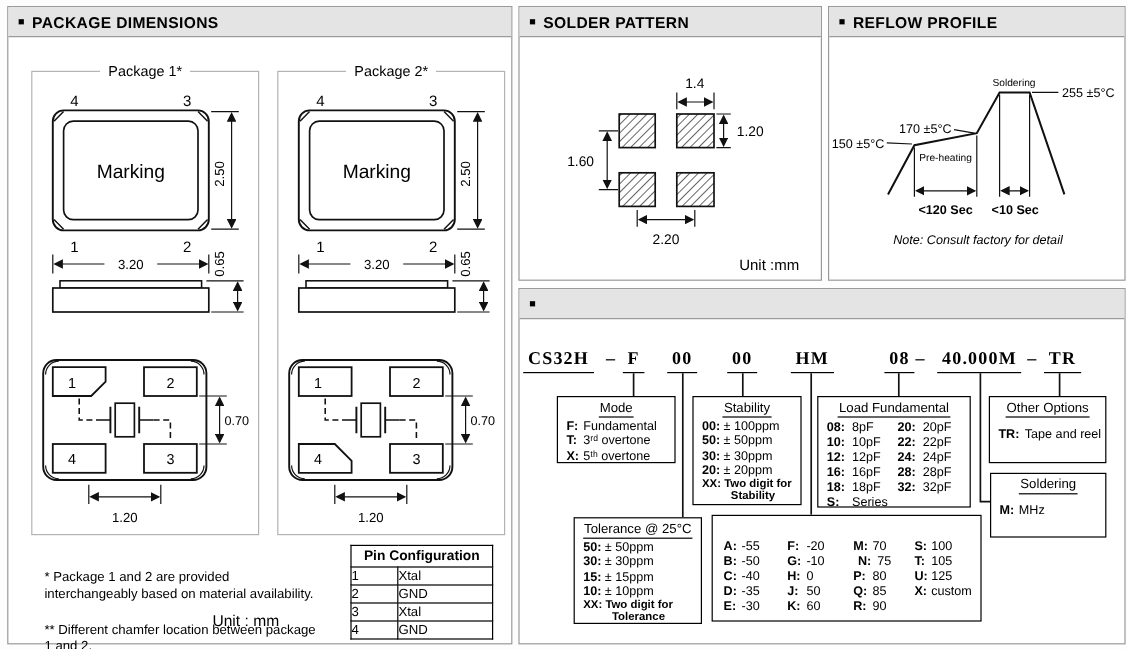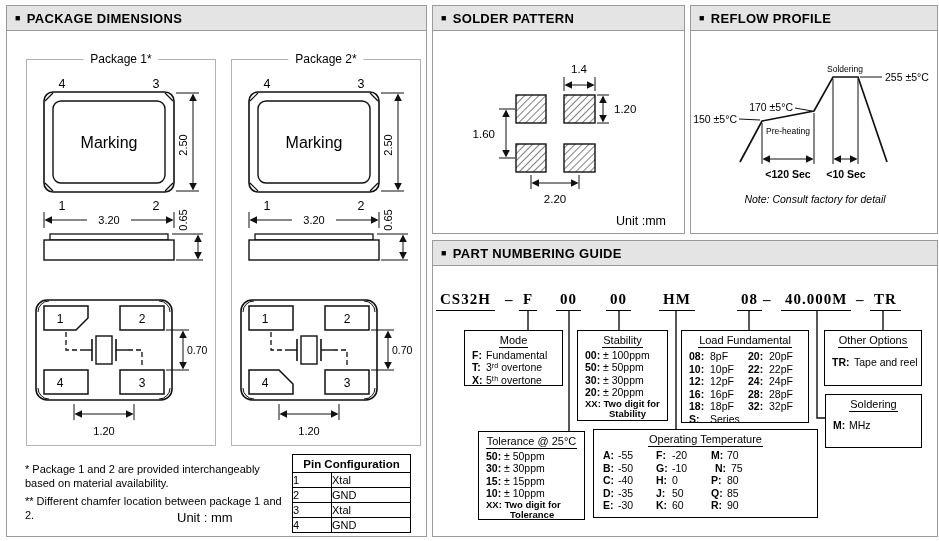--- a/index.html
+++ b/index.html
@@ -19,21 +19,21 @@
   
   #panel-package{left:6px;top:5px;width:419px;height:530px;}
   .pkgbox{position:absolute;top:53px;width:188px;height:385px;border:1px solid #b3b3b3;}
   .pkgbox .lbl{
     position:absolute;top:-8px;left:50%;transform:translateX(-50%);
     background:#fff;padding:0 7px;font-size:12px;white-space:nowrap;
   }
   .pkgbox svg{position:absolute;left:-1px;top:0;}
   #pkg1{left:19px;} #pkg2{left:224px;}
   .notes{position:absolute;left:14px;top:452px;width:266px;font-size:11px;line-height:14px;}
-  .notes p{margin:4px;}
+  .notes p{margin:16px;}
   .unitmm{position:absolute;left:170px;top:504px;width:110px;text-align:left;font-size:13px;}
   table.pintable{
     position:absolute;left:285px;top:448px;width:119px;
     border-collapse:collapse;background:#fff;
   }
   table.pintable th,table.pintable td{border:1.4px solid #000;padding:0;}
   table.pintable th{font-size:11.5px;height:17px;}
   table.pintable td{font-size:11px;height:14px;}
   table.pintable td.pincol{width:38px;}
   
@@ -359,21 +359,20 @@
     <text x="75" y="103" text-anchor="start" font-size="8.5">Pre-heating</text>
     <text x="97" y="147" text-anchor="middle" font-size="10.5" font-weight="bold">&lt;120 Sec</text>
     <text x="155" y="147" text-anchor="middle" font-size="10.5" font-weight="bold">&lt;10 Sec</text>
     <text x="124" y="172" text-anchor="middle" font-size="10.5" font-style="italic">Note: Consult  factory for detail</text>
   </svg>
 </div>
 
 <div class="panel" id="panel-part">
   <div class="panel-header">
     <span class="bullet">■</span>
-    <span>PART NUMBERING GUIDE</span>
   </div>
 
   <svg class="pnlines" width="504" height="295" viewBox="0 0 504 295">
     <g stroke="#111" stroke-width="1.4" fill="none">
       <line x1="95" y1="70" x2="95" y2="89"></line>
       <line x1="136" y1="70" x2="136" y2="190"></line>
       <line x1="186" y1="70" x2="186" y2="89"></line>
       <line x1="243" y1="70" x2="243" y2="188"></line>
       <line x1="316" y1="70" x2="316" y2="89"></line>
       <path d="M384,70 V177 H392"></path>
@@ -441,21 +440,20 @@
   <div class="pnbox" id="box-tol">
     <div class="t"><span>Tolerance @ 25°C</span></div>
     <div class="row"><b>50:</b><span>± 50ppm</span></div>
     <div class="row"><b>30:</b><span>± 30ppm</span></div>
     <div class="row"><b>15:</b><span>± 15ppm</span></div>
     <div class="row"><b>10:</b><span>± 10ppm</span></div>
     <div class="xx"><b>XX:</b> <span>Two digit for</span><div class="ind">Tolerance</div></div>
   </div>
 
   <div class="pnbox" id="box-optemp">
-    <div class="t"><span>Operating Temperature</span></div>
     <div class="pncol" style="left:9px">
       <div class="row" style="padding-left:0"><b style="min-width:15px">A:</b><span>-55</span></div>
       <div class="row" style="padding-left:0"><b style="min-width:15px">B:</b><span>-50</span></div>
       <div class="row" style="padding-left:0"><b style="min-width:15px">C:</b><span>-40</span></div>
       <div class="row" style="padding-left:0"><b style="min-width:15px">D:</b><span>-35</span></div>
       <div class="row" style="padding-left:0"><b style="min-width:15px">E:</b><span>-30</span></div>
     </div>
     <div class="pncol" style="left:62px">
       <div class="row" style="padding-left:0"><b style="min-width:16px">F:</b><span>-20</span></div>
       <div class="row" style="padding-left:0"><b style="min-width:16px">G:</b><span>-10</span></div>
@@ -463,14 +461,20 @@
       <div class="row" style="padding-left:0"><b style="min-width:16px">J:</b><span>50</span></div>
       <div class="row" style="padding-left:0"><b style="min-width:16px">K:</b><span>60</span></div>
     </div>
     <div class="pncol" style="left:117px">
       <div class="row" style="padding-left:0"><b style="min-width:16px">M:</b><span>70</span></div>
       <div class="row" style="padding-left:4px"><b style="min-width:16px">N:</b><span>75</span></div>
       <div class="row" style="padding-left:0"><b style="min-width:16px">P:</b><span>80</span></div>
       <div class="row" style="padding-left:0"><b style="min-width:16px">Q:</b><span>85</span></div>
       <div class="row" style="padding-left:0"><b style="min-width:16px">R:</b><span>90</span></div>
     </div>
+    <div class="pncol" style="left:168px">
+      <div class="row" style="padding-left:0"><b style="min-width:14px">S:</b><span>100</span></div>
+      <div class="row" style="padding-left:0"><b style="min-width:14px">T:</b><span>105</span></div>
+      <div class="row" style="padding-left:0"><b style="min-width:14px">U:</b><span>125</span></div>
+      <div class="row" style="padding-left:0"><b style="min-width:14px">X:</b><span>custom</span></div>
+    </div>
   </div>
 </div>
 
 </body></html>

